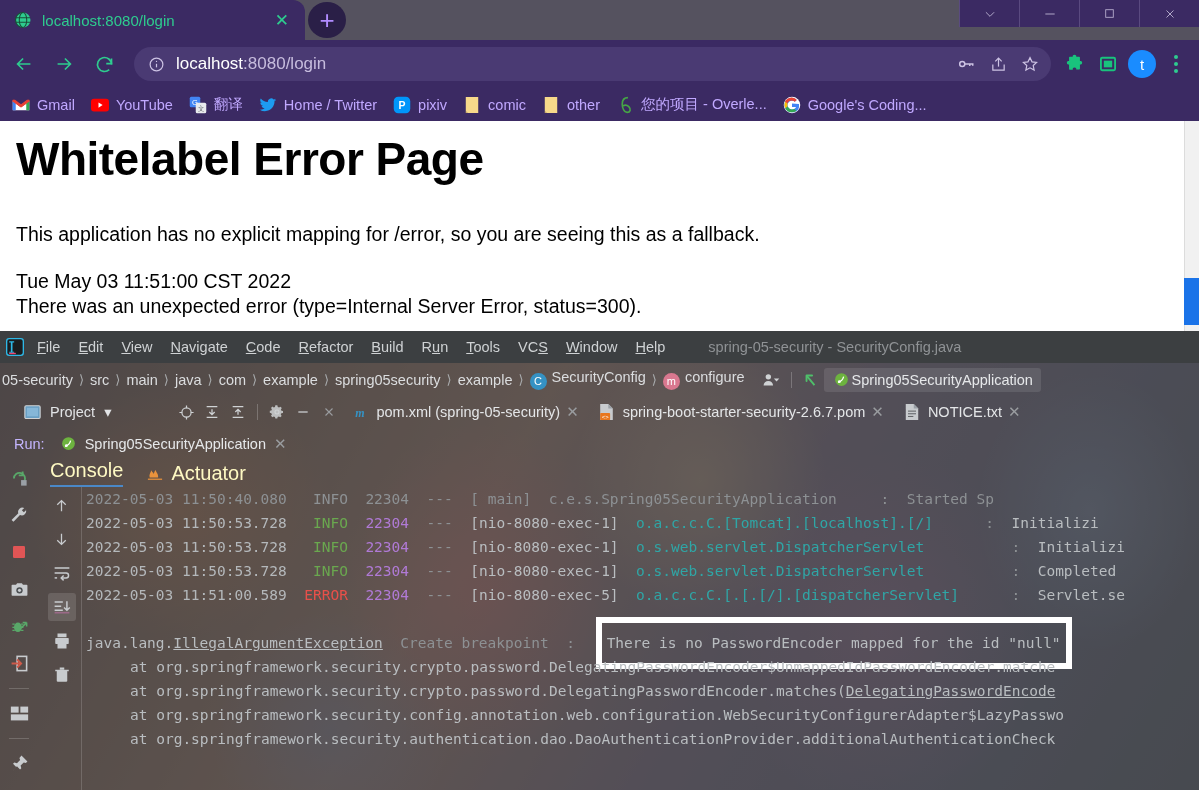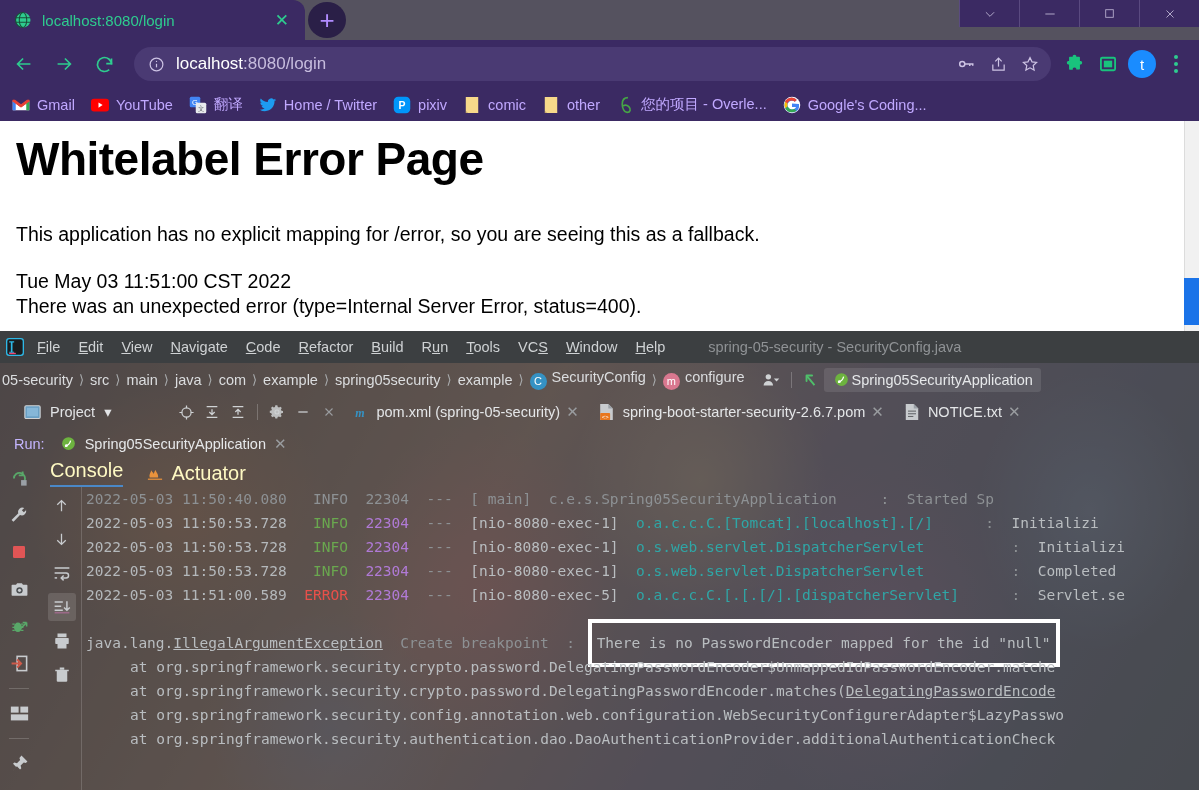--- a/index.html
+++ b/index.html
@@ -149,21 +149,21 @@
   .c-dim { color: #8d9194; }
   .c-ts { color: #b4b8bb; }
   .c-info { color: #6aa84f; }
   .c-err { color: #e8504a; }
   .c-pid { color: #b07ad6; }
   .c-thread { color: #b9bdc0; }
   .c-logger { color: #2fa6a6; }
   .c-msg { color: #b9bdc0; }
   .c-link { color: #b9bdc0; text-decoration: underline; }
   .c-bp { color: #8d9194; }
-  .hlbox { border: 4px solid #ffffff; padding: 12px 5px; margin-left: 4px; }
+  .hlbox { border: 6px solid #ffffff; padding: 12px 5px; margin-left: 12px; }
 </style>
 </head>
 <body>
 
 <div id="root">
 
   <div class="browser">
 
     <div class="tabstrip">
       <div class="tab">
@@ -368,21 +368,21 @@
         </span>
         <span class="bm-label">Google's Coding...</span>
       </div>
     </div>
 
     <div class="page">
       <div class="page-inner">
         <h1 class="err-h1">Whitelabel Error Page</h1>
         <p class="err-p">This application has no explicit mapping for /error, so you are seeing this as a fallback.</p>
         <p class="err-l">Tue May 03 11:51:00 CST 2022</p>
-        <p class="err-l2">There was an unexpected error (type=Internal Server Error, status=400).</p>
+        <p class="err-l2">There was an unexpected error (type=Internal Server Error, status=300).</p>
       </div>
     </div>
     <div class="pg-scroll-track"></div>
     <div class="pg-scroll-thumb"></div>
   </div>
 
   <div class="ide">
     <div class="ide-bg"></div>
     <div class="ide-dim"></div>
 

